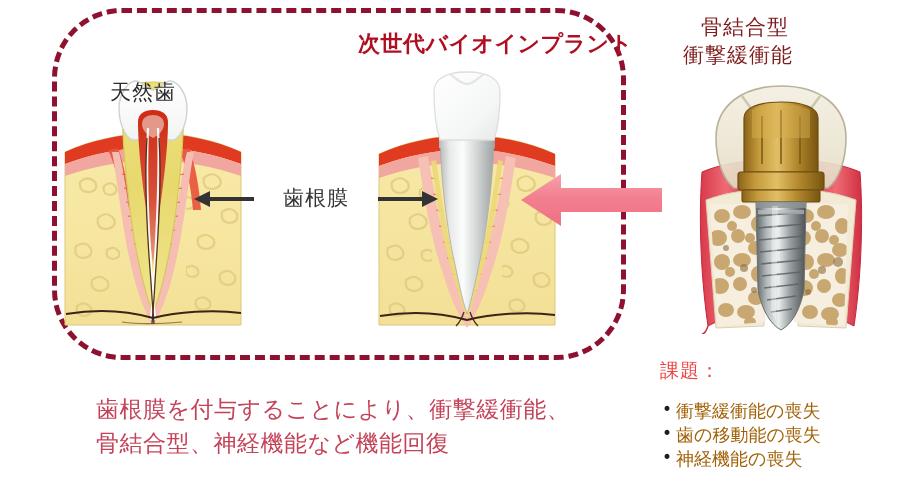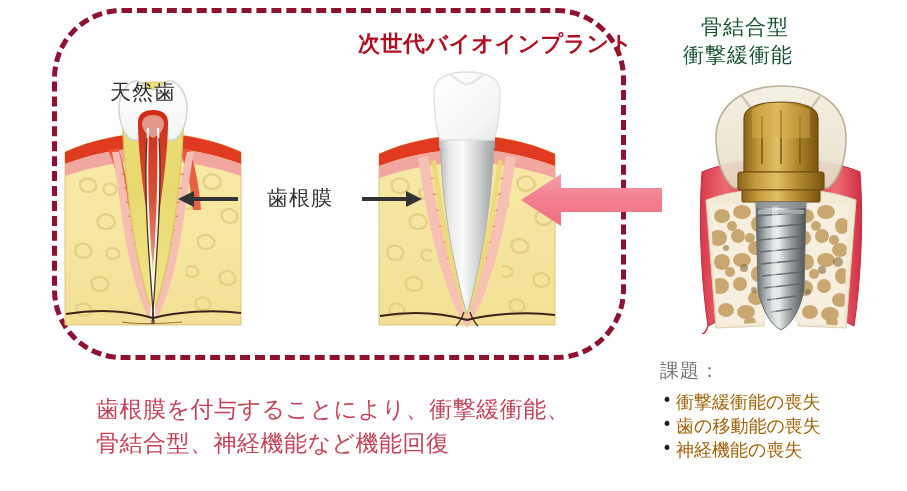--- a/index.html
+++ b/index.html
@@ -57,30 +57,30 @@
     font-size: 22px;
     font-weight: bold;
     color: #b00f22;
     letter-spacing: 0.5px;
     margin-left: 23px;
   }
   .cap-conv {
     left: 697px;
     top: 14px;
     font-size: 21px;
-    color: #14532d;
+    color: #7f1d1d;
     text-align: center;
     letter-spacing: 1px;
   }
   .cap-conv .l2 { display: block; margin-top: 2px; margin-left: -14px;}
 
   
   .pdl-arrow-group {
     position: absolute;
-    left: 178px;
+    left: 194px;
     top: 186px;
     width: 244px;
     height: 32px;
   }
   .pdl-label {
     position: absolute;
     left: 60px;
     top: -2px;
     width: 124px;
     text-align: center;
@@ -112,23 +112,23 @@
 
   
   .issues {
     position: absolute;
     left: 660px;
     top: 358px;
     width: 240px;
   }
   .issues-title {
     font-size: 19px;
-    color: #737373;
+    color: #ef4444;
     letter-spacing: 1px;
-    margin-bottom: 6px;
+    margin-bottom: 15px;
   }
   .issues ul {
     list-style: none;
     margin: 0;
     padding: 0;
   }
   .issues li {
     font-size: 18px;
     color: #a16207;
     line-height: 1.33;

